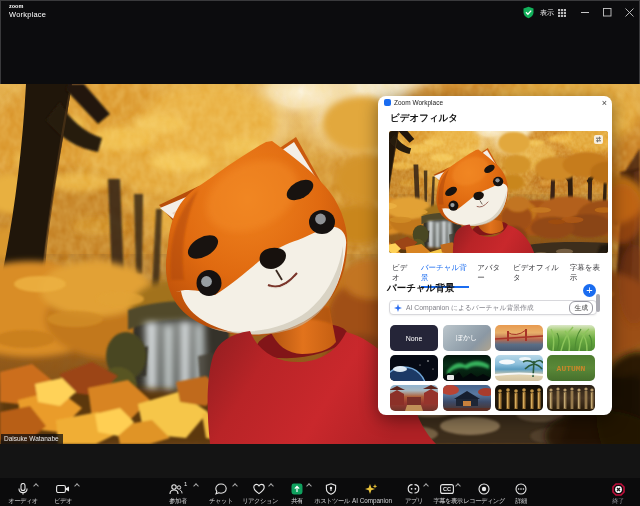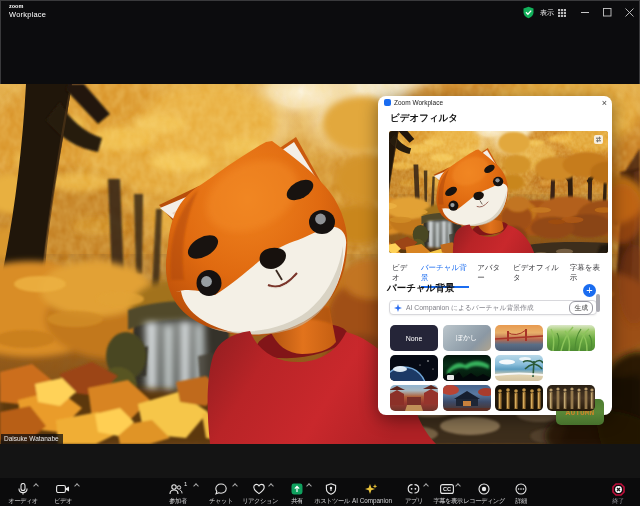--- a/index.html
+++ b/index.html
@@ -465,21 +465,21 @@
      </svg>
     </div>
   <div class="th" style="left:116.5px;top:259px;background:linear-gradient(180deg,#b8d8e8 0%,#8cc0dc 35%,#5a9cc0 55%,#e0d2b0 78%,#d4c4a0 100%);">
      <svg width="48" height="26" viewBox="0 0 48 26" style="position:absolute;left:0;top:0">
        <ellipse cx="12" cy="7" rx="8" ry="2.5" fill="#fff" opacity=".9"></ellipse>
        <ellipse cx="30" cy="4" rx="6" ry="2" fill="#fff" opacity=".8"></ellipse>
        <path d="M38 22 L39 6 M39 8 Q33 4 28 7 M39 8 Q45 3 48 8 M39 9 Q34 10 30 14 M39 9 Q44 10 47 14" stroke="#2a5a38" stroke-width="1.6" fill="none"></path>
        <path d="M0 19 Q24 16 48 19 L48 21 Q24 18 0 21 Z" fill="#fff" opacity=".85"></path>
      </svg>
     </div>
-  <div class="th" style="left:178px;top:259px;background:linear-gradient(180deg,#4e7c30 0%,#5a8838 50%,#46702c 100%);margin-top:44px;">
+  <div class="th" style="left:169px;top:259px;background:linear-gradient(180deg,#4e7c30 0%,#5a8838 50%,#46702c 100%);">
      <span style="font-size:8px;font-weight:bold;color:#c8862a;letter-spacing:0px;font-family:'Liberation Mono',monospace;">AUTUMN</span>
     </div>
   <div class="th" style="left:12px;top:289px;background:linear-gradient(180deg,#8fb4d0 0%,#a8b8c0 22%,#b06038 45%,#983830 70%,#70342a 100%);">
      <svg width="48" height="26" viewBox="0 0 48 26" style="position:absolute;left:0;top:0">
        <path d="M0 9 L7 5 L14 9 L14 20 L0 20 Z" fill="#8c3028"></path>
        <path d="M34 8 L41 4 L48 8 L48 19 L34 19 Z" fill="#96342c"></path>
        <path d="M-1 5 L7 1 L15 5 Z" fill="#5c241c"></path>
         <path d="M33 4 L41 0 L49 4 Z" fill="#5c241c"></path>
        <path d="M17 20 L31 20 L33 26 L15 26 Z" fill="#c09058"></path>
        <rect x="17" y="12" width="14" height="8" fill="#7a3028"></rect>

